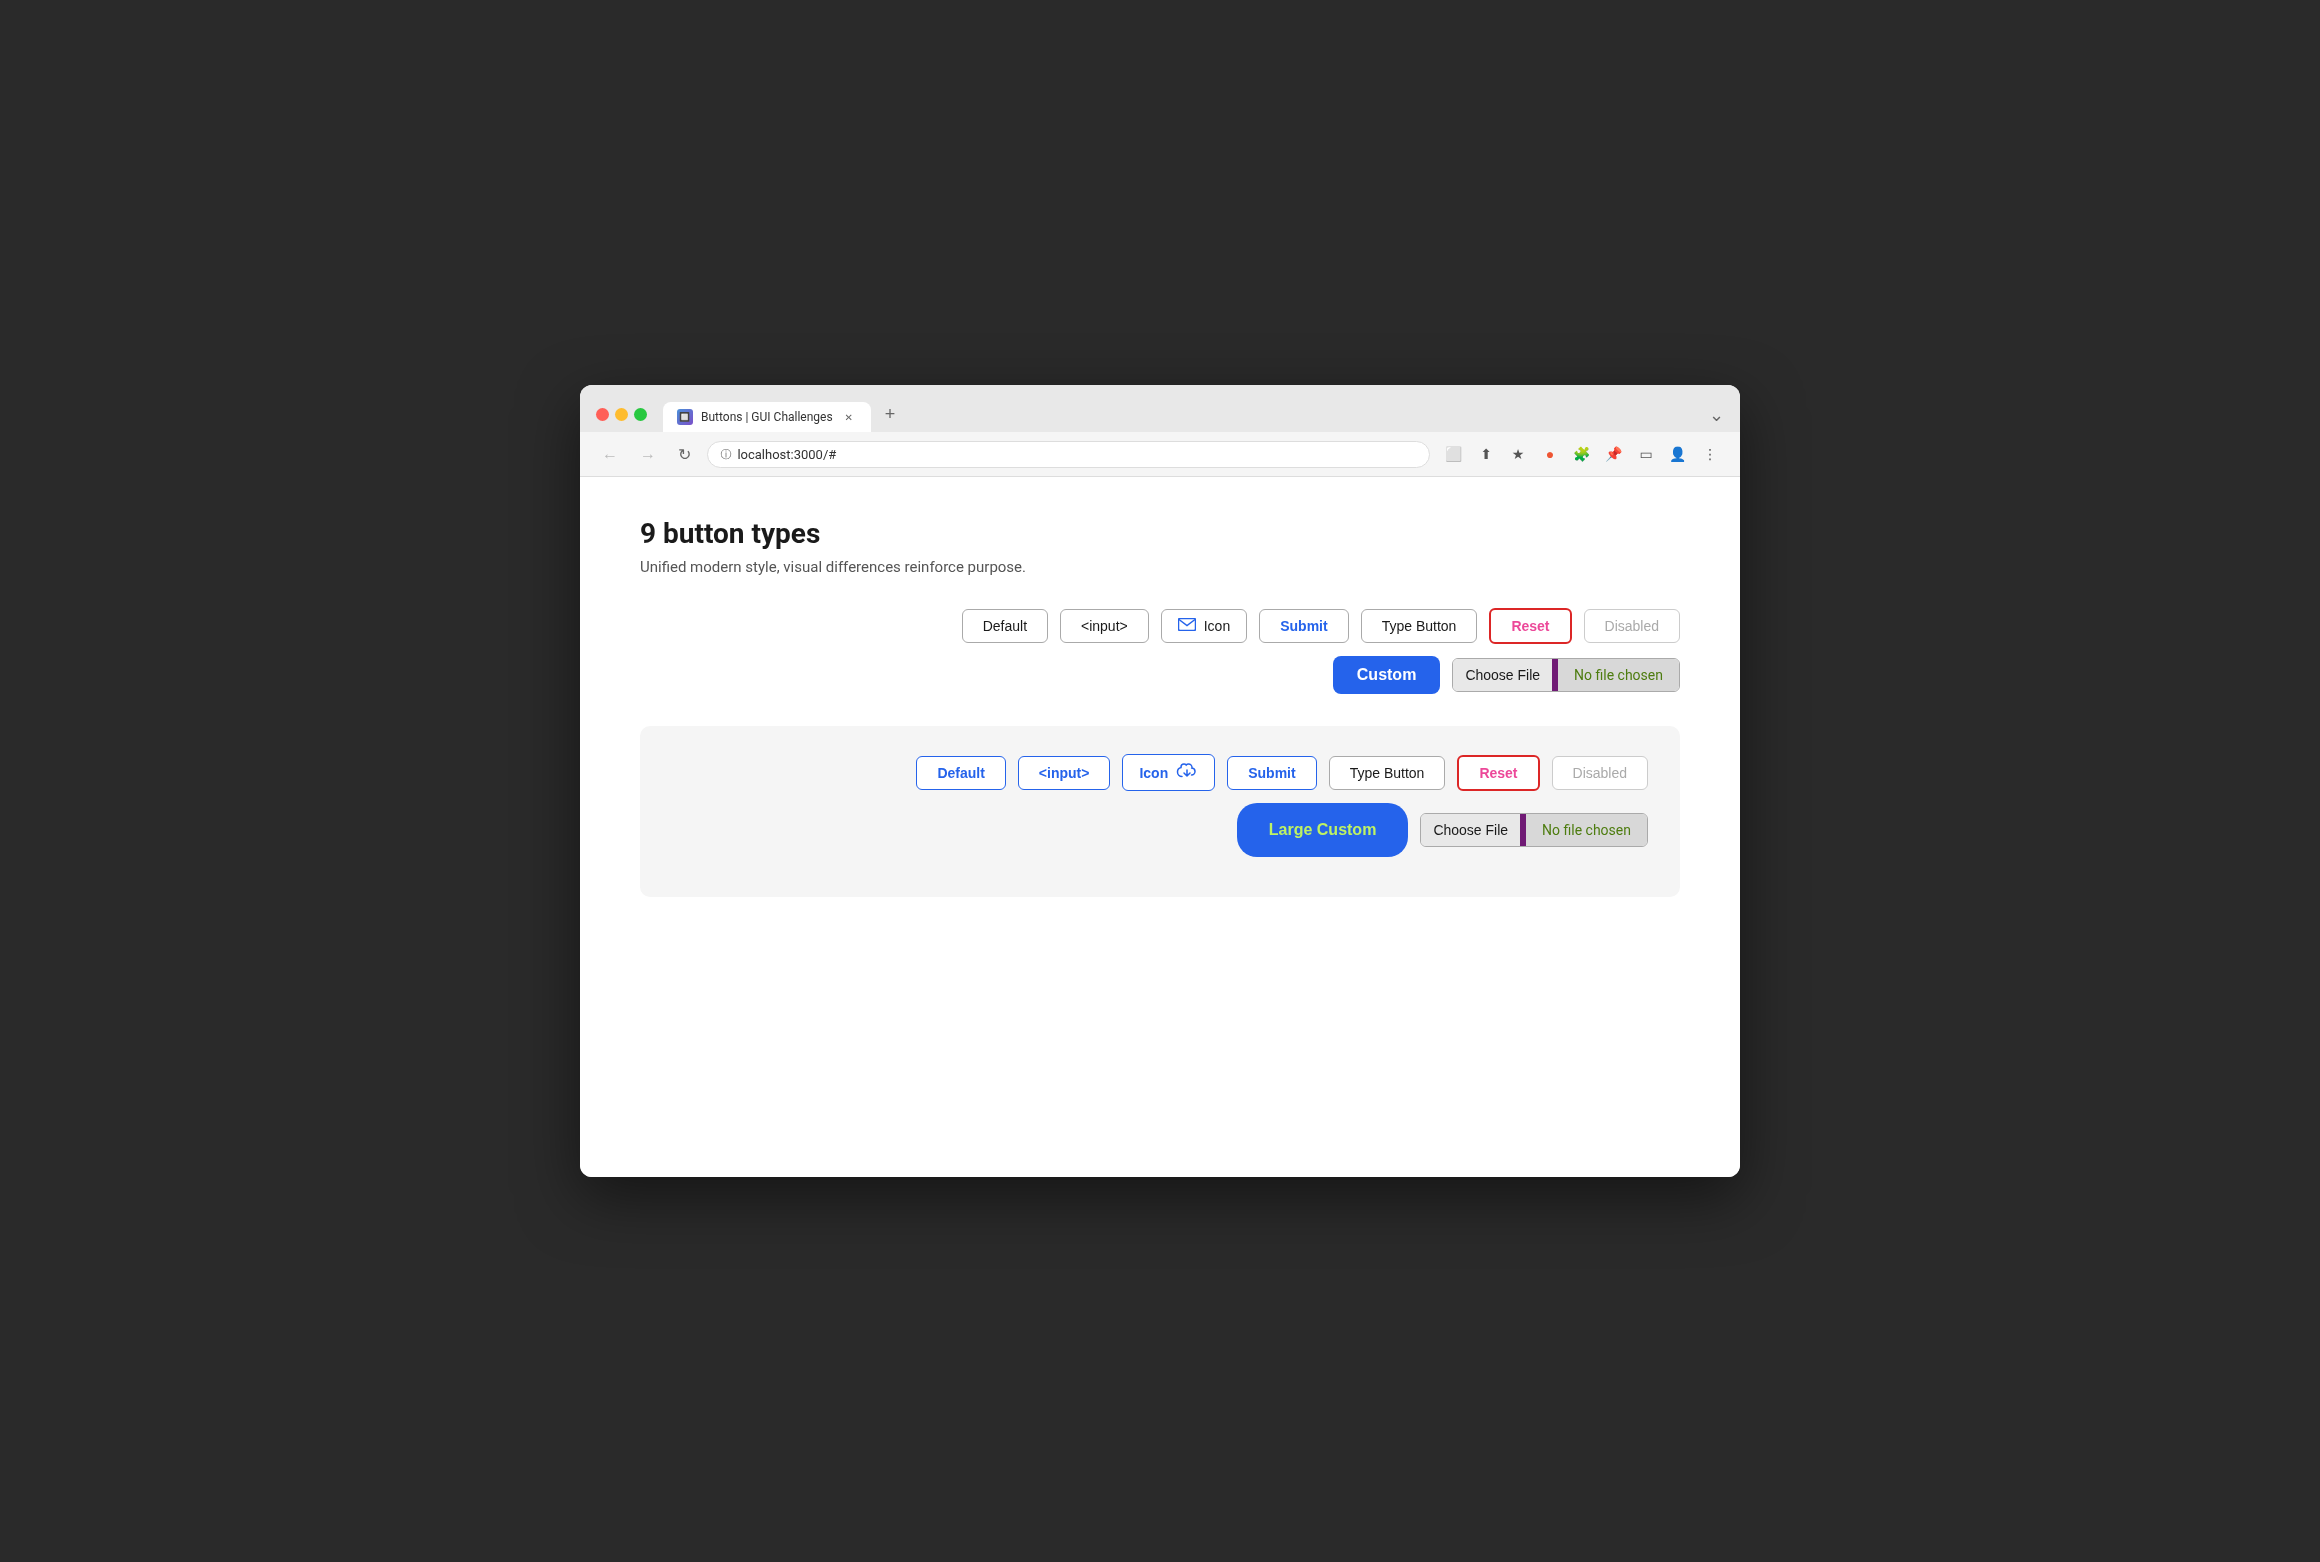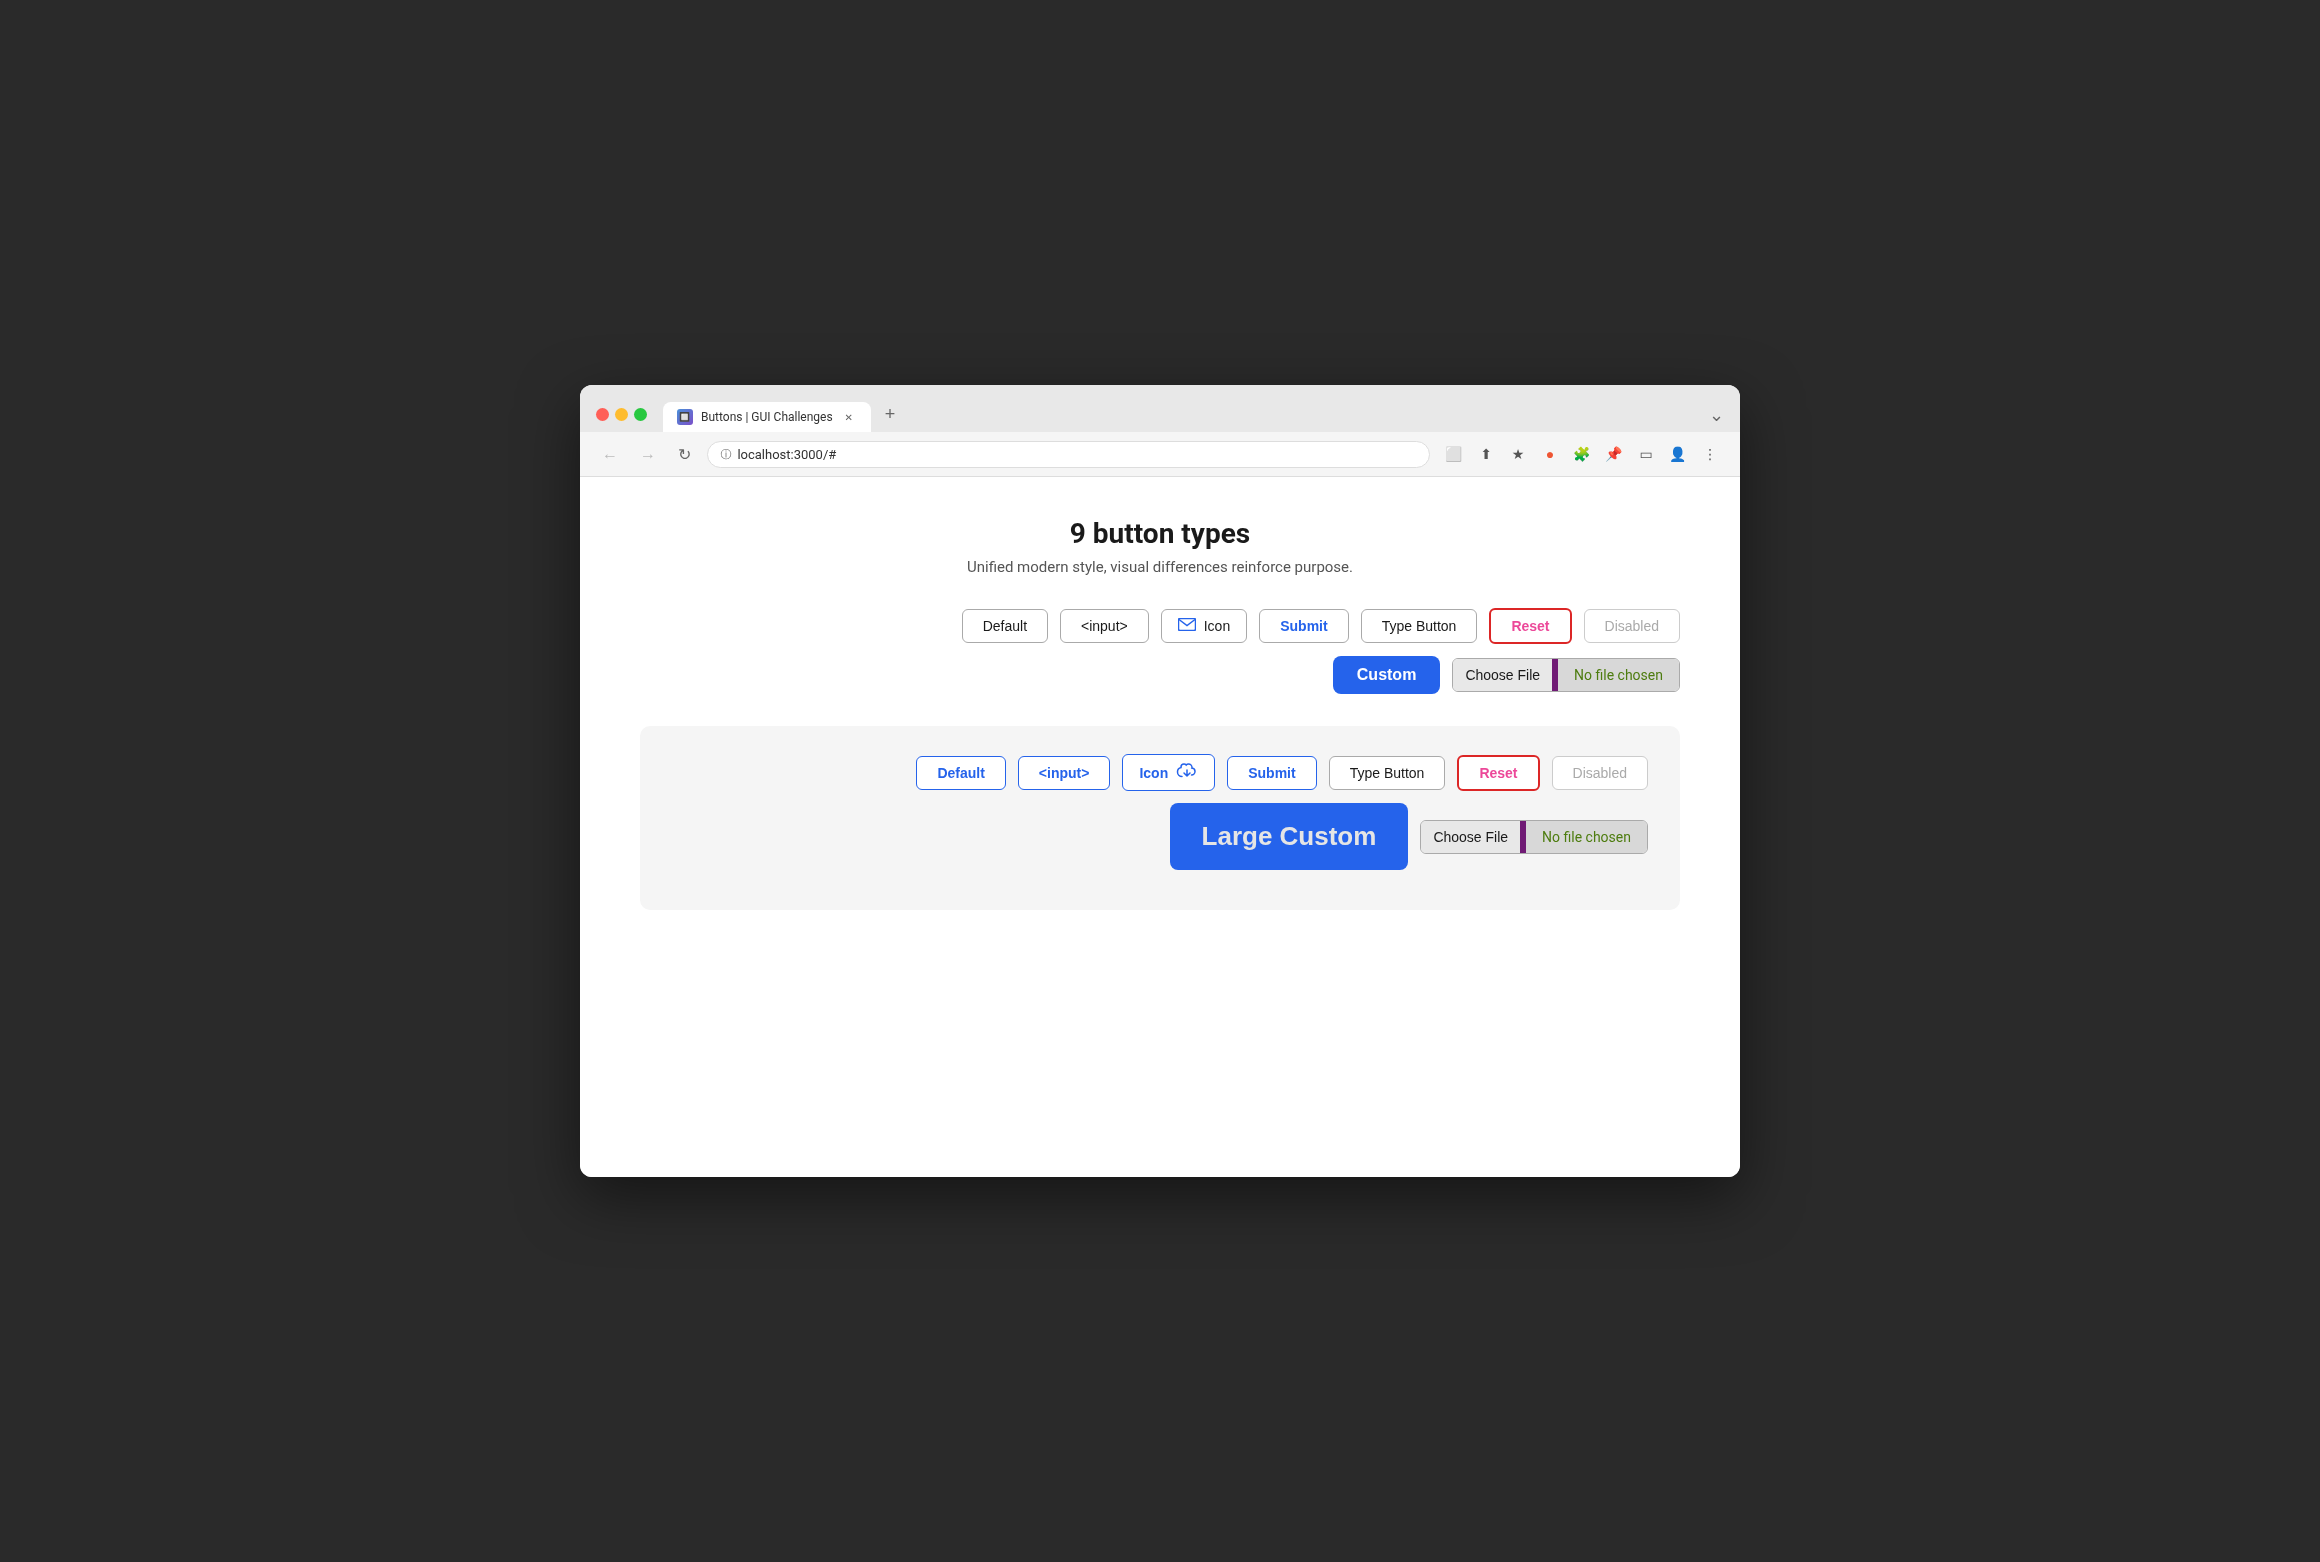--- a/index.html
+++ b/index.html
@@ -171,21 +171,20 @@
 
     
     .page-content {
       background: white;
       min-height: 700px;
       padding: 40px 60px;
     }
 
     
     .page-title {
-      text-align: center;
       margin-bottom: 32px;
     }
 
     .page-title h1 {
       font-size: 28px;
       font-weight: 700;
       color: #1a1a1a;
       margin-bottom: 8px;
     }
 
@@ -267,25 +266,25 @@
       background: #2563eb;
       font-size: 16px;
       font-weight: 600;
       color: white;
       cursor: pointer;
     }
 
     .btn-custom-large {
       padding: 18px 32px;
       border: none;
-      border-radius: 8px;
+      border-radius: 20px;
       background: #2563eb;
-      font-size: 26px;
+      font-size: 16px;
       font-weight: 700;
-      color: #e5e5e5;
+      color: #bef264;
       cursor: pointer;
     }
 
     .btn-icon {
       padding: 8px 16px;
       border: 1.5px solid #aaa;
       border-radius: 6px;
       background: white;
       font-size: 14px;
       font-weight: 500;

